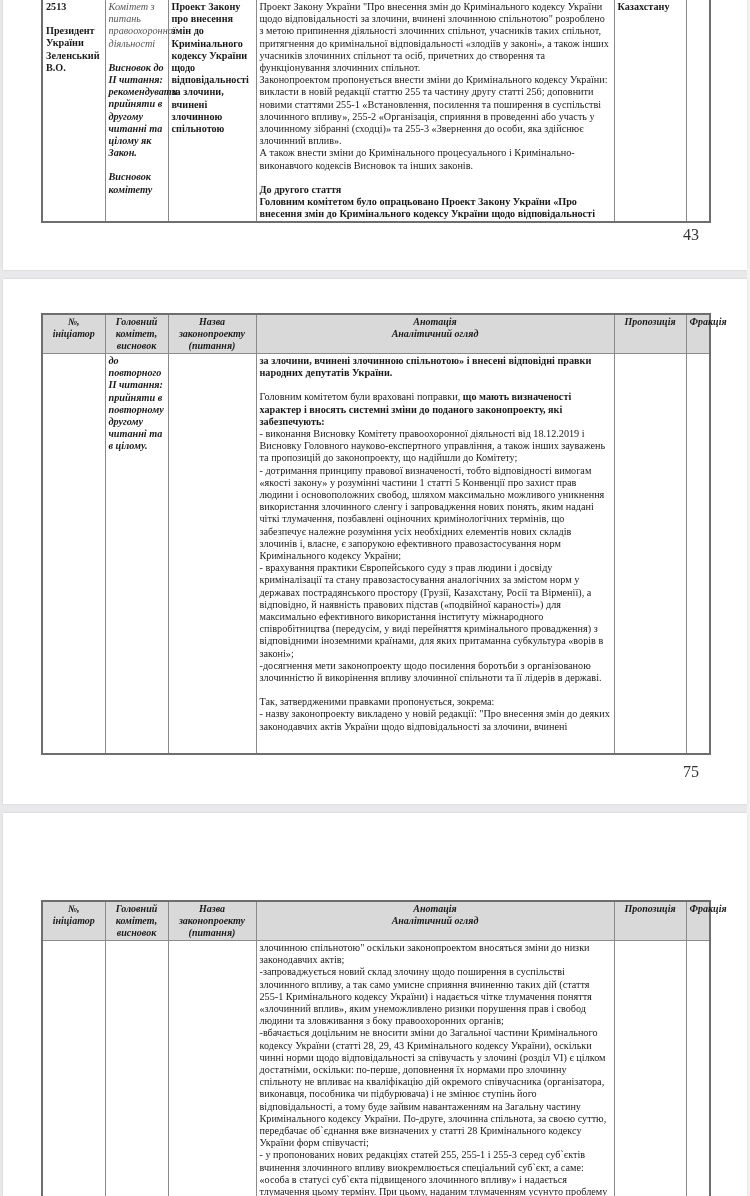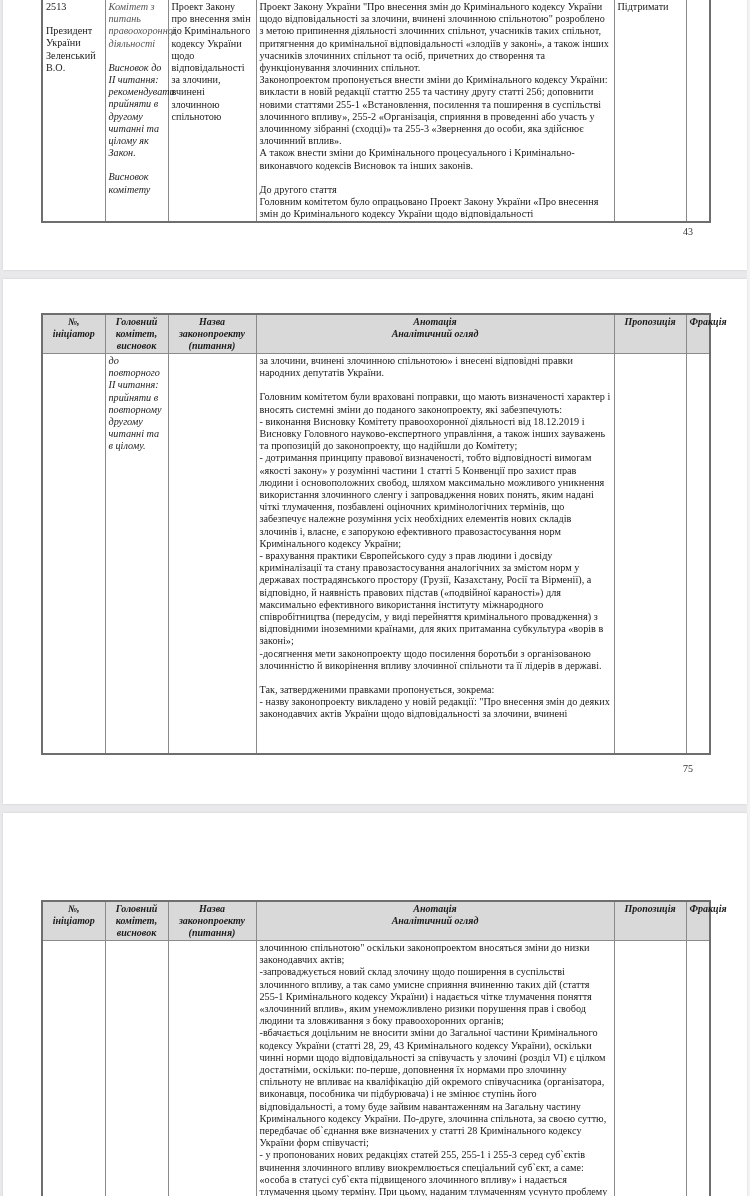--- a/index.html
+++ b/index.html
@@ -31,26 +31,26 @@
   table.doc { border: 2px solid #6e6e6e; }
   col.c1 { width: 63px; } col.c2 { width: 63px; } col.c3 { width: 88px; }
   col.c4 { width: 358px; } col.c5 { width: 72px; } col.c6 { width: 24px; }
 
   th {
     background: #d9d9d9; font-weight: bold; text-align: center;
     font-size: 10px; line-height: 12px; padding: 4px 2px 6px 2px;
   }
   .thead-row th { border-bottom: 2px solid #333; font-style: italic; }
 
-  .bold { font-weight: normal; }
+  .bold { font-weight: bold; }
   .ital { font-style: italic; }
   .muted-ital { font-style: italic; color: #555; }
   .gap { height: 12px; }
   .pnum {
-    position: absolute; font-size: 10px; color: #333;
+    position: absolute; font-size: 16px; color: #333;
   }
   .page1 table.doc { top: 0; }
   .page2 table.doc { top: 34px; }
   .page3 table.doc { top: 87px; }
   .scrollbar {
     position: absolute; right: 0; top: 0; width: 3px; height: 1196px; background: #f3f3f3;
   }
 </style>
 </head>
 <body>
@@ -86,21 +86,21 @@
       </td>
       <td>
         <div>Проект Закону України "Про внесення змін до Кримінального кодексу України щодо відповідальності за злочини, вчинені злочинною спільнотою" розроблено з метою припинення діяльності злочинних спільнот, учасників таких спільнот, притягнення до кримінальної відповідальності «злодіїв у законі», а також інших учасників злочинних спільнот та осіб, причетних до створення та функціонування злочинних спільнот.</div>
         <div>Законопроектом пропонується внести зміни до Кримінального кодексу України: викласти в новій редакції статтю 255 та частину другу статті 256; доповнити новими статтями 255-1 «Встановлення, посилення та поширення в суспільстві злочинного впливу», 255-2 «Організація, сприяння в проведенні або участь у злочинному зібранні (сходці)» та 255-3 «Звернення до особи, яка здійснює злочинний вплив».</div>
         <div>А також внести зміни до Кримінального процесуального і Кримінально-виконавчого кодексів Висновок та інших законів.</div>
         <div class="gap"></div>
         <div class="bold">До другого стаття</div>
         <div class="bold">Головним комітетом було опрацьовано Проект Закону України «Про внесення змін до Кримінального кодексу України щодо відповідальності</div>
       </td>
       <td>
-        <div class="bold">Підтримати</div>
+        <div class="bold">Казахстану</div>
       </td>
       <td>
         <div></div>
       </td>
     </tr>
   </tbody>
     </table>
   <div class="pnum" style="left:680px; top:228px;">43</div>
 </div>
 

